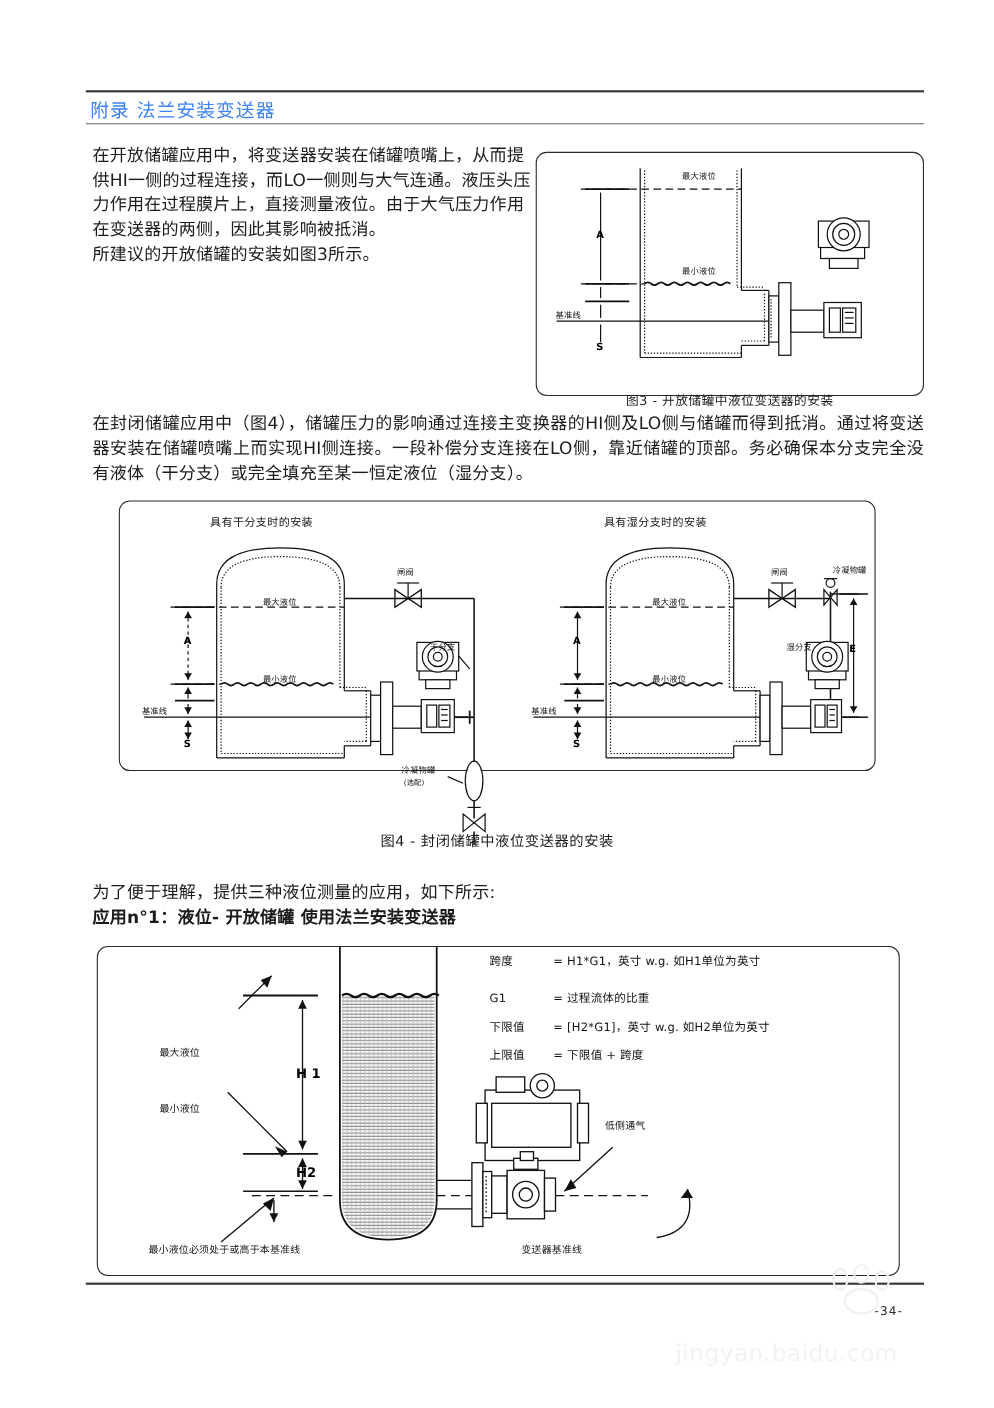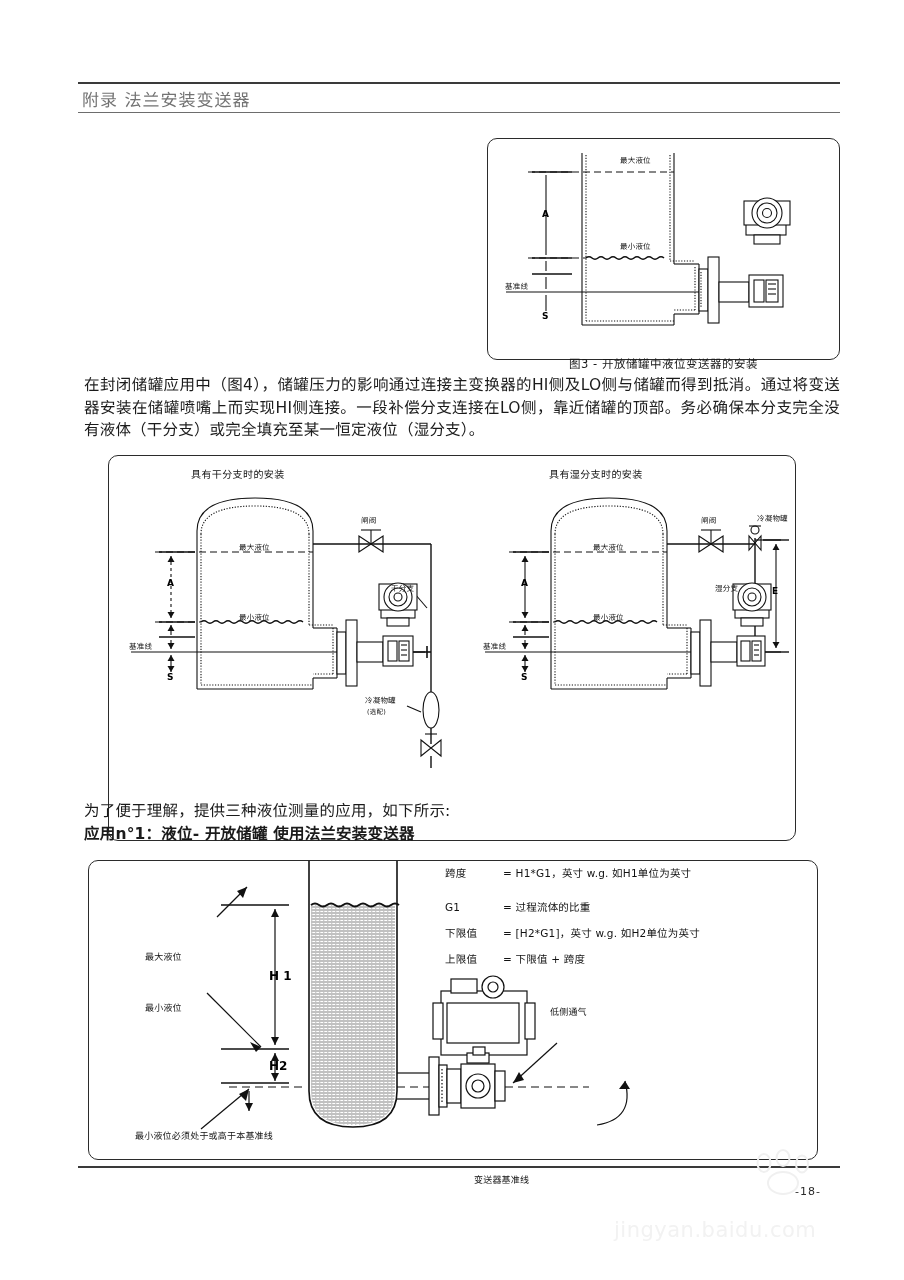--- a/index.html
+++ b/index.html
@@ -7,21 +7,21 @@
   body{
     width:904px;height:1280px;position:relative;overflow:hidden;
     font-family:"DejaVu Sans","Liberation Sans",sans-serif;
     color:#1a1a1a;
   }
   .page{position:absolute;left:0;top:0;width:904px;height:1280px;background:#fff;}
 
   
   .hdr-rule-top{position:absolute;left:78px;top:82px;width:762px;height:2px;background:#3a3a3a;}
   .hdr-rule-bot{position:absolute;left:78px;top:112px;width:762px;height:1px;background:#6d6d6d;}
-  .hdr-title{position:absolute;left:82px;top:86px;font-size:17px;letter-spacing:1px;color:#737373;}
+  .hdr-title{position:absolute;left:82px;top:86px;font-size:17px;letter-spacing:1px;color:#3b82f6;}
 
   
   .para{position:absolute;font-size:15.5px;line-height:22.5px;color:#1b1b1b;letter-spacing:.2px;}
   #para1{left:84px;top:130px;width:400px;}
   #para2{left:84px;top:374px;width:756px;text-align:justify;}
   #para3{left:84px;top:800px;width:600px;}
   .bold-line{font-weight:bold;}
 
   
   .figbox{position:absolute;border:1.4px solid #2b2b2b;border-radius:10px;background:#fff;box-sizing:border-box;}
@@ -30,21 +30,21 @@
   .lbl.sm{font-size:6.5px;}
   .lbl.md{font-size:9px;}
   .dimletter{position:absolute;font-size:9px;font-weight:bold;color:#000;font-family:"DejaVu Sans",sans-serif;}
 
   svg{display:block;overflow:visible;}
 
   
   #fig3{left:487px;top:138px;width:353px;height:222px;}
 
   
-  #fig4{left:108px;top:455px;width:688px;height:386px;}
+  #fig4{left:108px;top:455px;width:688px;height:246px;}
 
   
   #fig5{left:88px;top:860px;width:730px;height:300px;}
 
   .fig-title{position:absolute;font-size:10px;color:#111;letter-spacing:.4px;}
 
   
   .formula{position:absolute;font-size:10.5px;color:#121212;letter-spacing:.2px;white-space:nowrap;}
   .f-key{display:inline-block;width:58px;}
 
@@ -60,20 +60,24 @@
 </style>
 </head>
 <body>
 
 <div class="page">
 
   <div class="hdr-rule-top"></div>
   <div class="hdr-title">附录  法兰安装变送器</div>
   <div class="hdr-rule-bot"></div>
 
+  <div class="para" id="para1">
+    <div>在开放储罐应用中，将变送器安装在储罐喷嘴上，从而提供HI一侧的过程连接，而LO一侧则与大气连通。液压头压力作用在过程膜片上，直接测量液位。由于大气压力作用在变送器的两侧，因此其影响被抵消。</div>
+    <div>所建议的开放储罐的安装如图3所示。</div>
+  </div>
 
   <div class="figbox" id="fig3">
     <svg width="353" height="222" viewBox="0 0 353 222">
       <g stroke="#111" fill="none" stroke-width="1.1">
 
         <line x1="94" y1="14" x2="94" y2="186"></line>
         <line x1="98" y1="16" x2="98" y2="182" stroke-dasharray="1.2 1.6"></line>
 
         <line x1="94" y1="186" x2="186" y2="186"></line>
         <line x1="98" y1="182" x2="186" y2="182" stroke-dasharray="1.2 1.6"></line>
@@ -327,20 +331,21 @@
     <div class="lbl" style="left:484px;top:85px;">最大液位</div>
     <div class="lbl" style="left:484px;top:155px;">最小液位</div>
     <div class="lbl" style="left:374px;top:184px;">基准线</div>
     <div class="lbl" style="left:592px;top:58px;">闸阀</div>
     <div class="lbl" style="left:606px;top:126px;">湿分支</div>
     <div class="lbl" style="left:648px;top:56px;">冷凝物罐</div>
     <div class="dimletter" style="left:412px;top:122px;">A</div>
     <div class="dimletter" style="left:412px;top:216px;">S</div>
     <div class="dimletter" style="left:663px;top:130px;">E</div>
 
+    <div class="figcap" style="left:0;top:298px;font-size:13px;">图4  -   封闭储罐中液位变送器的安装</div>
   </div>
 
   <div class="para" id="para3">
     <div>为了便于理解，提供三种液位测量的应用，如下所示:</div>
     <div class="bold-line">应用n°1：液位- 开放储罐  使用法兰安装变送器</div>
   </div>
 
   <div class="figbox" id="fig5">
     <svg width="730" height="300" viewBox="0 0 730 300">
       <defs>
@@ -428,23 +433,23 @@
         <polygon points="160,228 150,233 157,240"></polygon>
         <polygon points="424,222 435,219 430,211"></polygon>
         <polygon points="536,220 530,228 541,228"></polygon>
       </g>
     </svg>
 
     <div class="lbl md" style="left:56px;top:89px;">最大液位</div>
     <div class="lbl md" style="left:56px;top:140px;">最小液位</div>
     <div class="dimletter" style="left:180px;top:108px;font-size:12px;text-align:right;">H 1</div>
     <div class="dimletter" style="left:180px;top:198px;font-size:12px;">H2</div>
-    <div class="lbl md" style="left:461px;top:144px;">低侧通气</div>
+    <div class="lbl md" style="left:461px;top:155px;">低侧通气</div>
     <div class="lbl md" style="left:46px;top:268px;">最小液位必须处于或高于本基准线</div>
-    <div class="lbl md" style="left:385px;top:268px;margin-top:44px;">变送器基准线</div>
+    <div class="lbl md" style="left:385px;top:268px;">变送器基准线</div>
 
     <div class="formula" style="left:356px;top:4px;">
       <span class="f-key">跨度</span><span>= H1*G1，英寸 w.g.  如H1单位为英寸</span>
     </div>
     <div class="formula" style="left:356px;top:38px;">
       <span class="f-key">G1</span><span>= 过程流体的比重</span>
     </div>
     <div class="formula" style="left:356px;top:64px;">
       <span class="f-key">下限值</span><span>= [H2*G1]，英寸 w.g.  如H2单位为英寸</span>
     </div>
@@ -460,15 +465,15 @@
       <g fill="none" stroke="#f0f0f0" stroke-width="2">
         <ellipse cx="16" cy="13" rx="6.5" ry="9"></ellipse>
         <ellipse cx="35" cy="8" rx="6.5" ry="8"></ellipse>
         <ellipse cx="54" cy="14" rx="6" ry="8.5"></ellipse>
         <ellipse cx="35" cy="33" rx="15" ry="11"></ellipse>
       </g>
     </svg>
     <div class="wm-sub">jingyan.baidu.com</div>
   </div>
 
-  <div class="pageno">-18-</div>
+  <div class="pageno">-34-</div>
 
 </div>
 
 </body></html>

